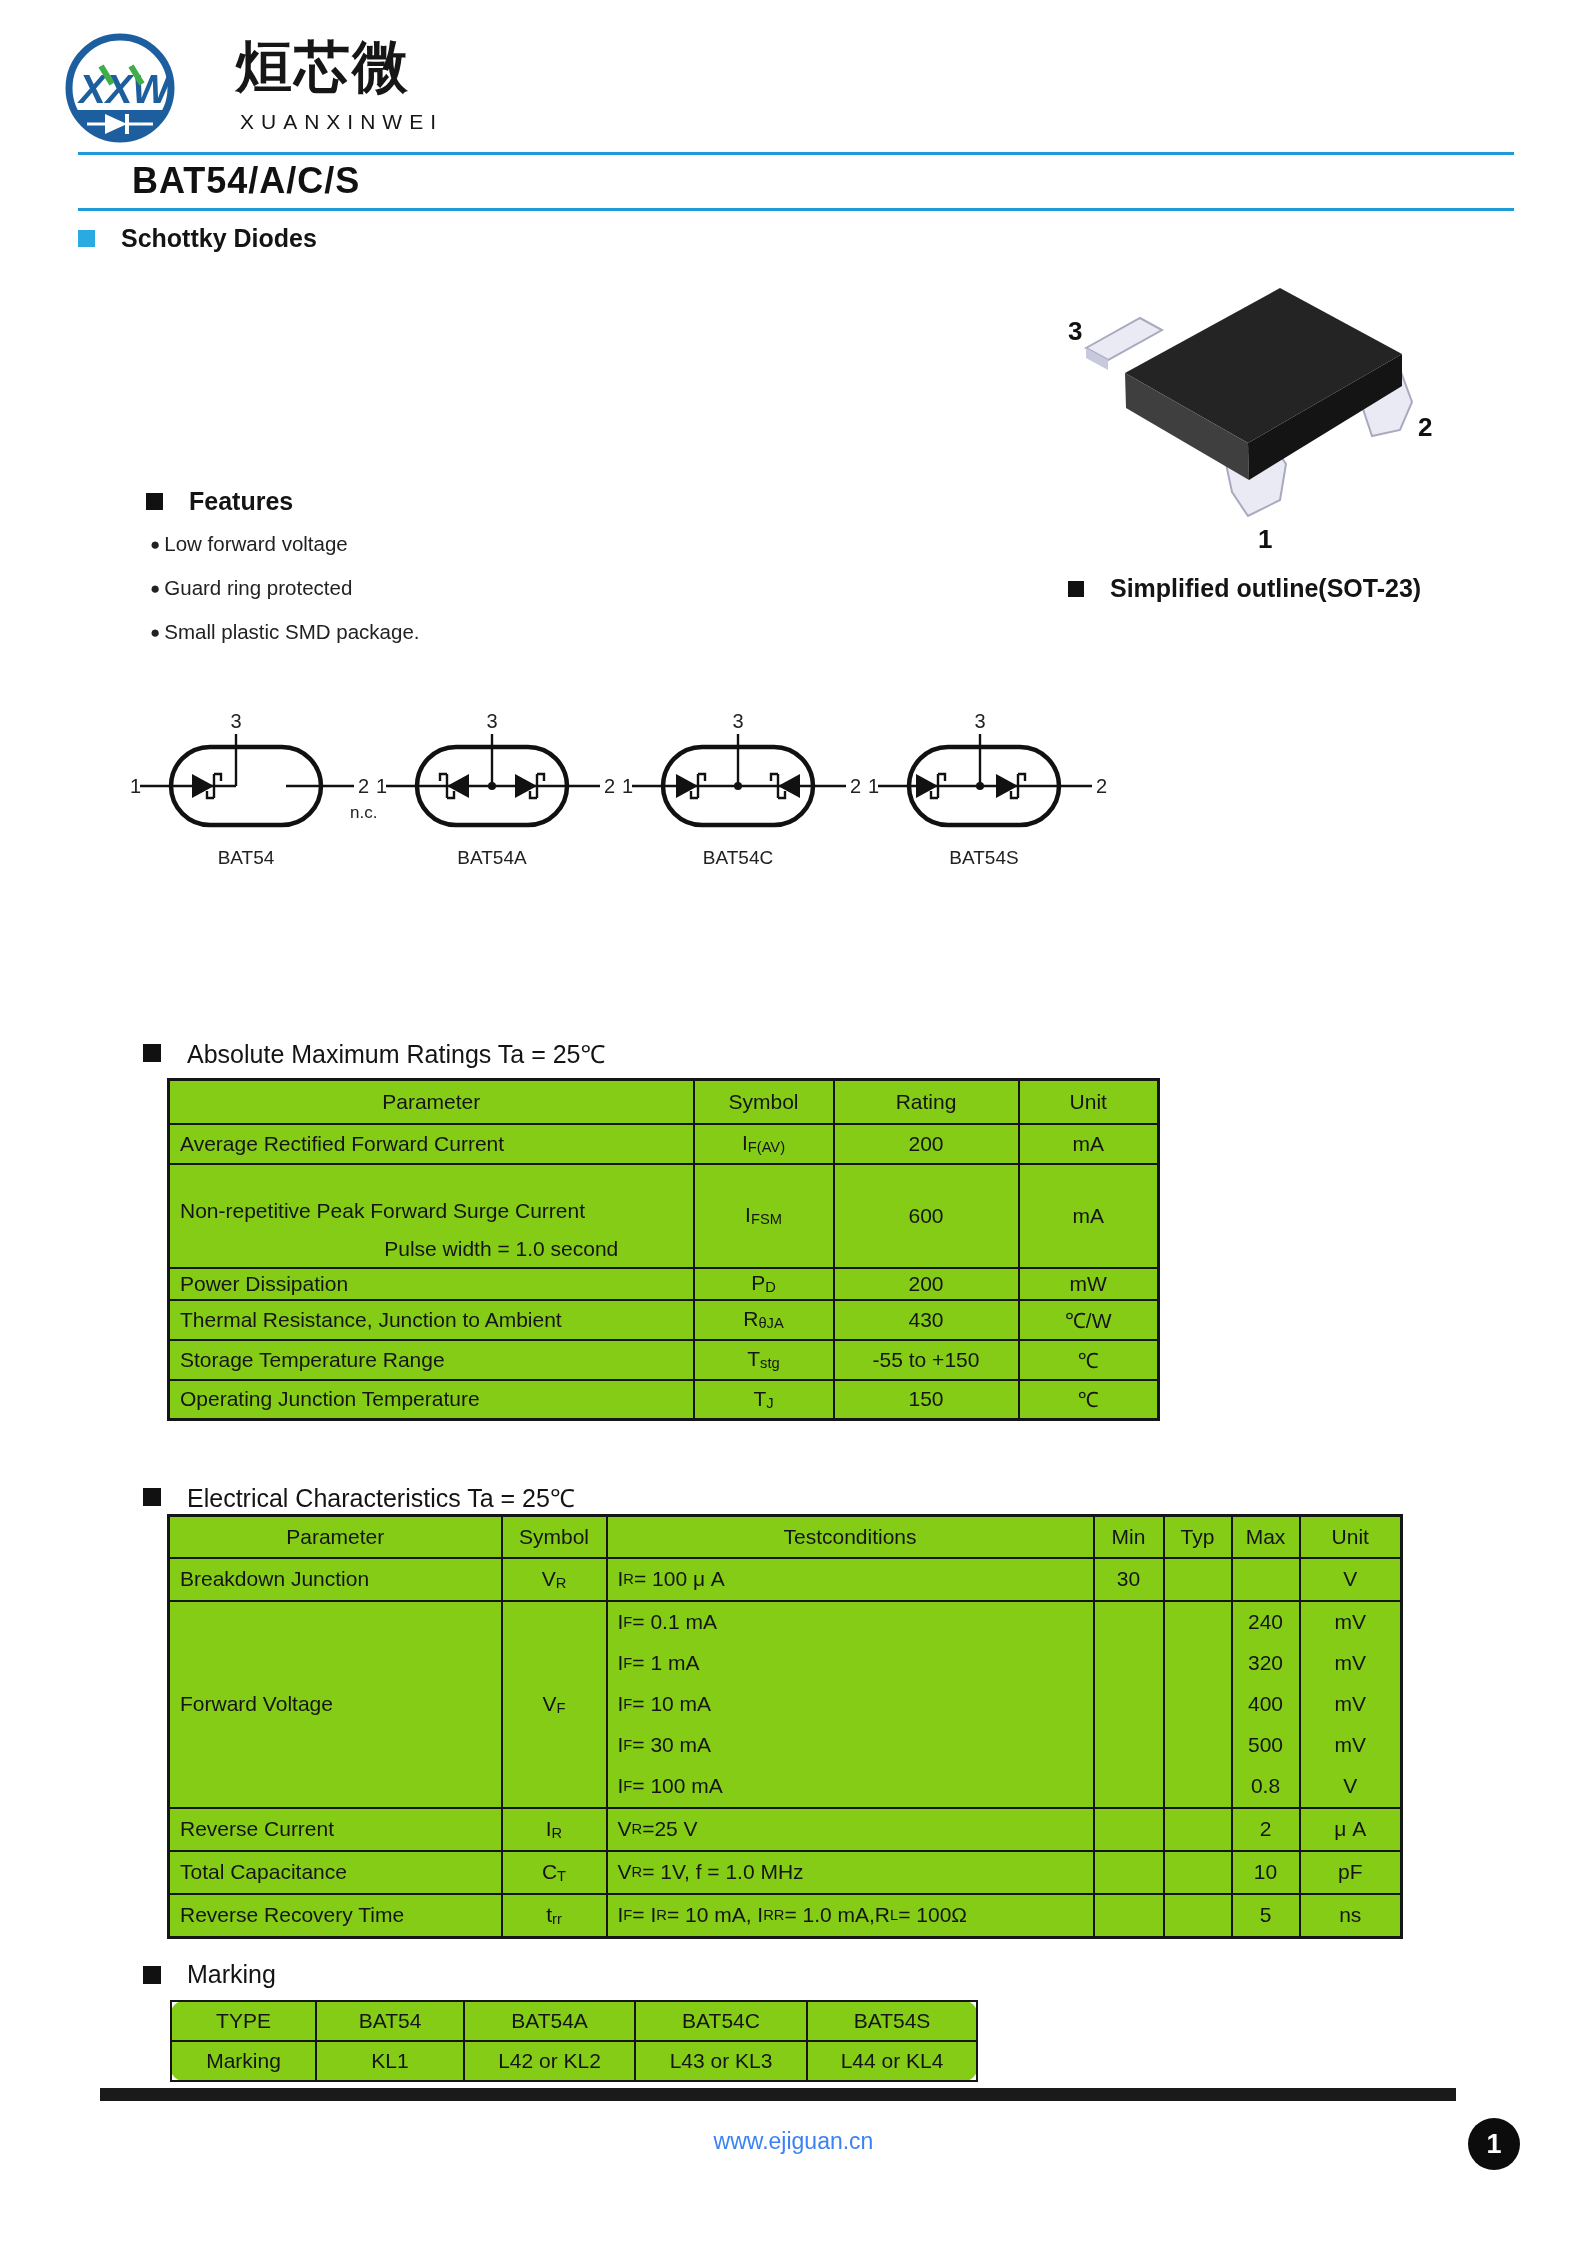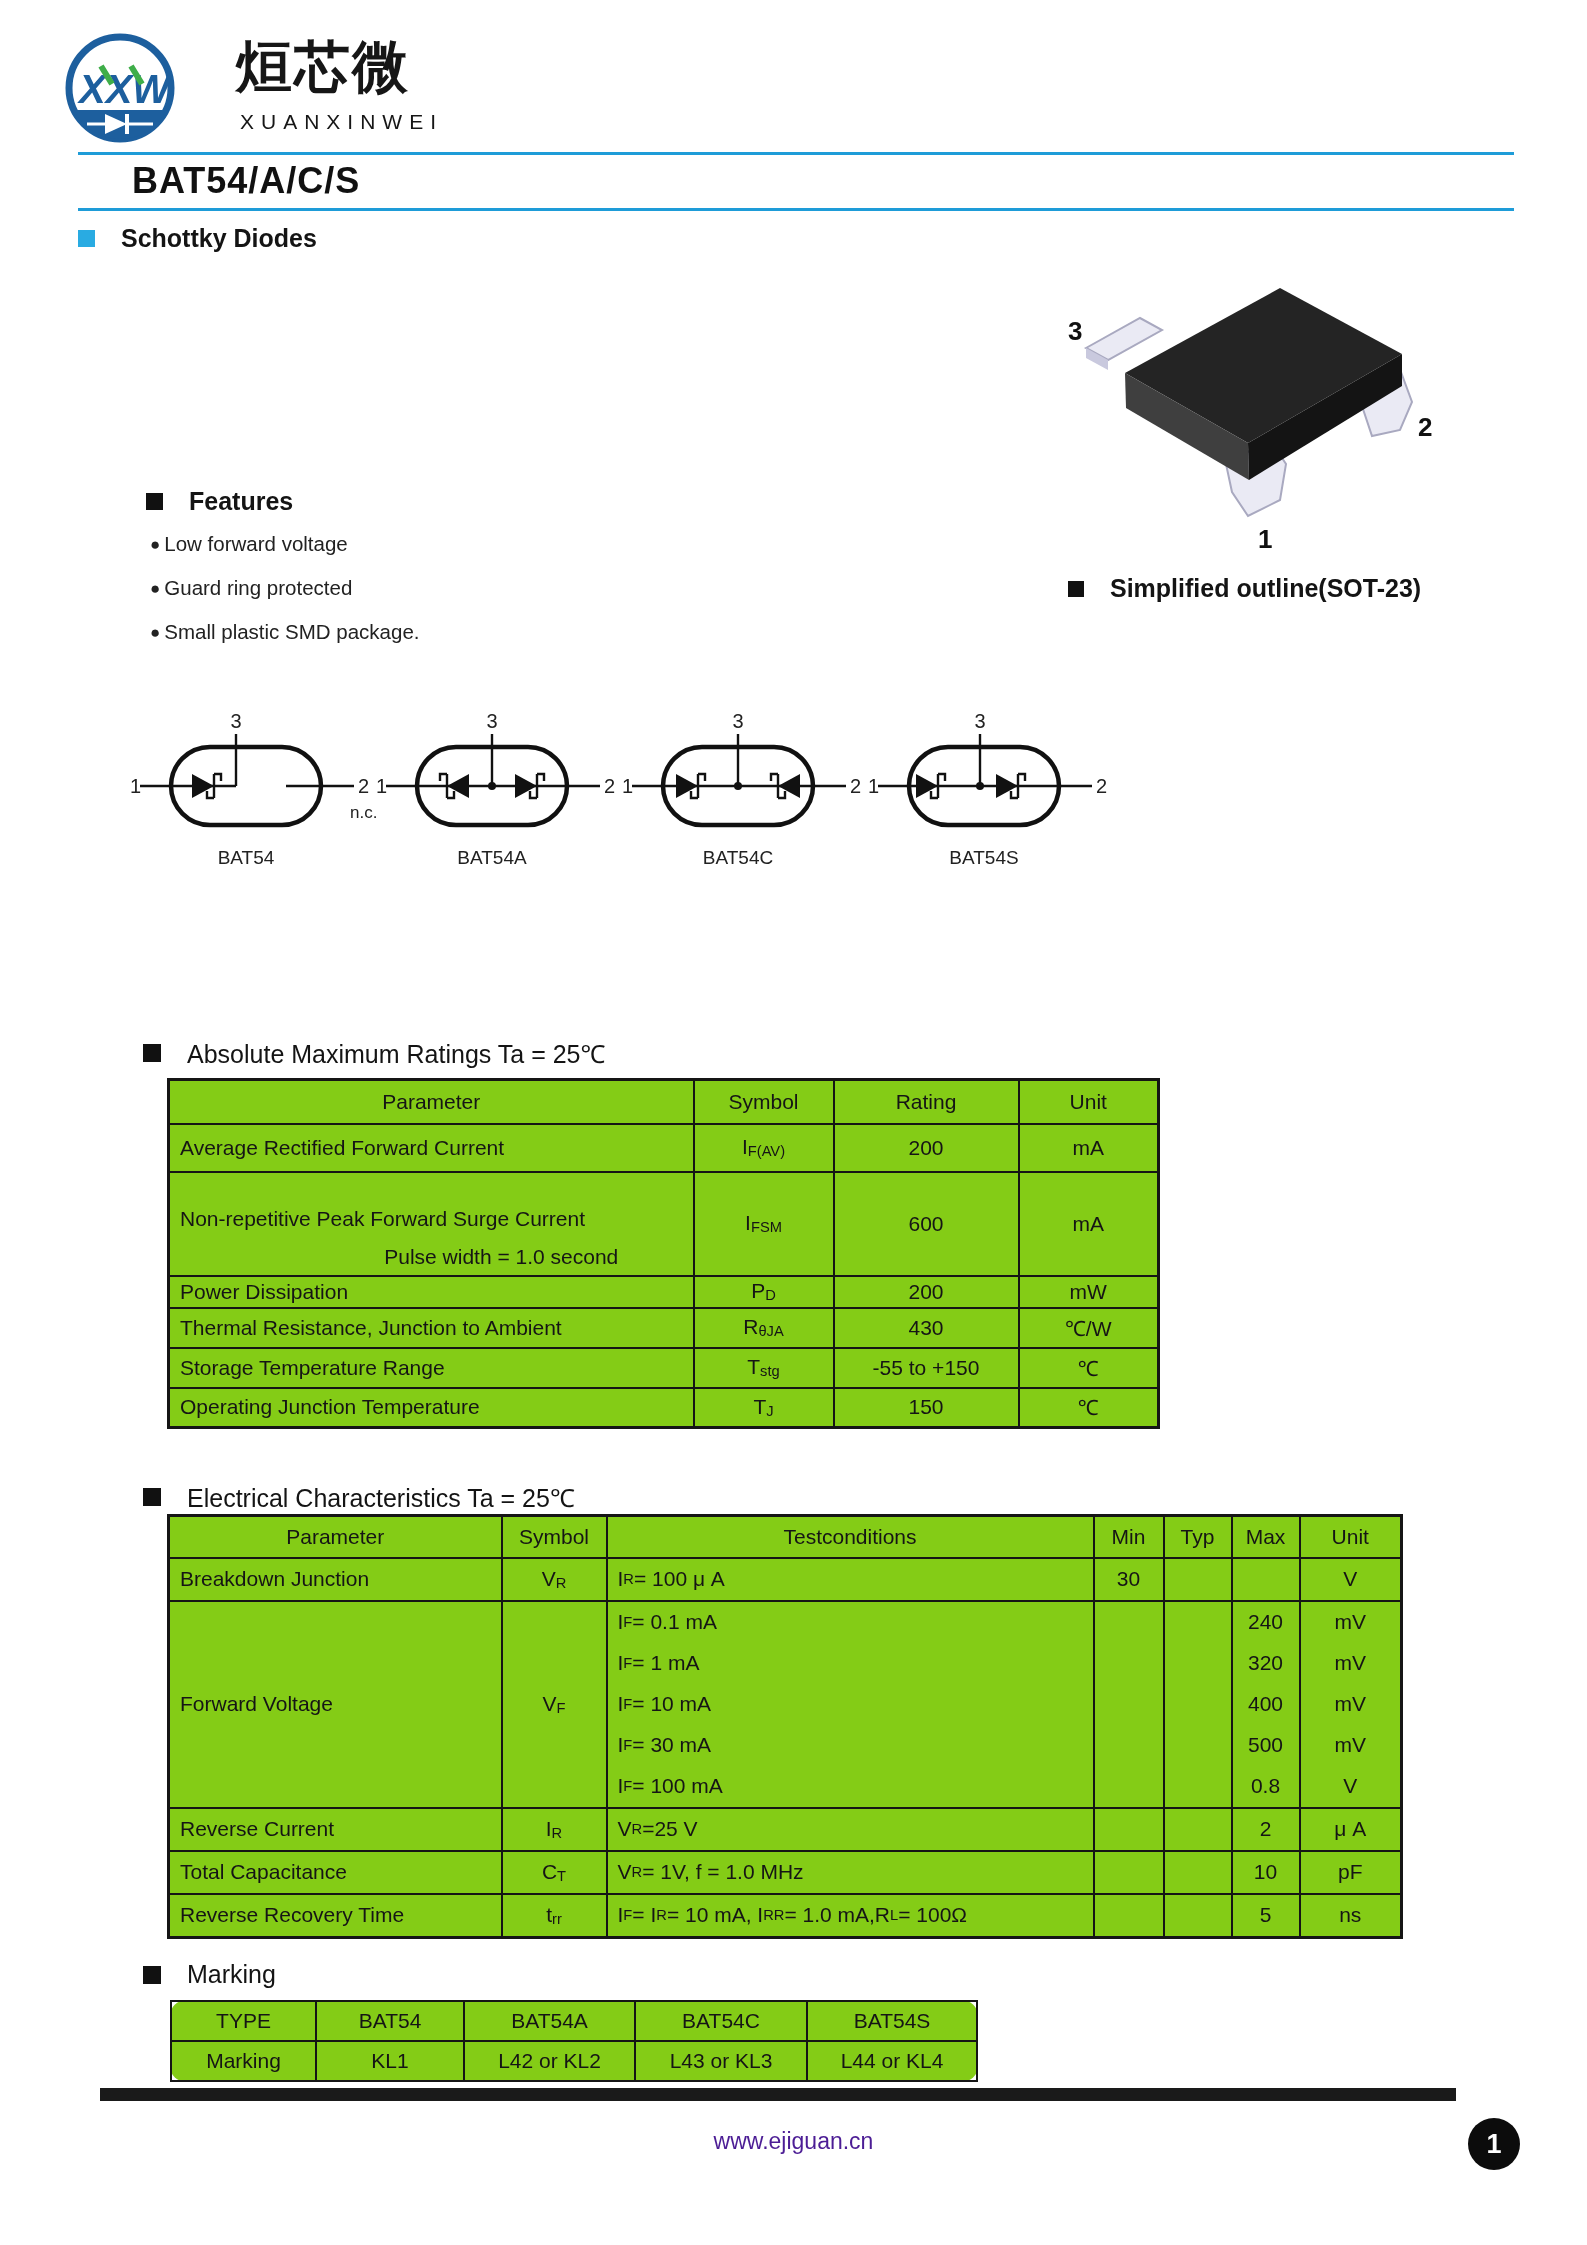--- a/index.html
+++ b/index.html
@@ -32,21 +32,21 @@
   .sline{height:41px;display:flex;align-items:center;padding:0 10px;}
   .sline.c{justify-content:center;padding:0 2px;}
   .p2line1{padding:6px 10px 0 10px;text-align:left;margin-top:28px;}
   .p2line2{padding:14px 10px 6px 10px;text-align:center;padding-left:150px;}
   .sub{font-size:0.70em;vertical-align:-0.14em;}
   
   .diag{width:252px;height:162px;}
   .diag svg text{font-family:"Liberation Sans",sans-serif;}
   
   .footbar{background:#1a1a1a;height:13px;}
-  .url{width:100%;text-align:center;font-size:23px;color:#4c1d95;}
+  .url{width:100%;text-align:center;font-size:23px;color:#3b82f6;}
   .pagedot{width:52px;height:52px;border-radius:50%;background:#0c0c0c;color:#fff;
     display:flex;align-items:center;justify-content:center;font-size:27px;font-weight:bold;}
 </style>
 </head>
 <body>
 
 <div class="abs" style="left:56px;top:24px;width:180px;height:132px;">
   <svg width="180" height="132" viewBox="0 0 178 132">
     <circle cx="63" cy="64" r="51" fill="none" stroke="#1d5f9e" stroke-width="7"></circle>
     <path d="M17,86 A51,51 0 0 0 109,86 Z" fill="#1d5f9e"></path>
@@ -178,21 +178,21 @@
     </colgroup>
   <thead>
     <tr style="height:44px;">
       <th>Parameter</th>
       <th>Symbol</th>
       <th>Rating</th>
       <th>Unit</th>
     </tr>
   </thead>
   <tbody id="amr-body">
-      <tr style="height: 48px; margin-left: 32px;">
+      <tr style="height: 40px; margin-left: 32px;">
         <td class="pl">Average Rectified Forward Current</td>
         <td class="cc"><span>I</span><span class="sub">F(AV)</span></td>
         <td class="cc">200</td>
         <td class="cc">mA</td>
       </tr>
       <tr style="height: 82px;">
         <td class="pl" style="padding: 0px;">
           <div class="p2line1">Non-repetitive Peak Forward Surge Current</div>
           <div class="p2line2">Pulse width = 1.0 second</div>
         </td>

